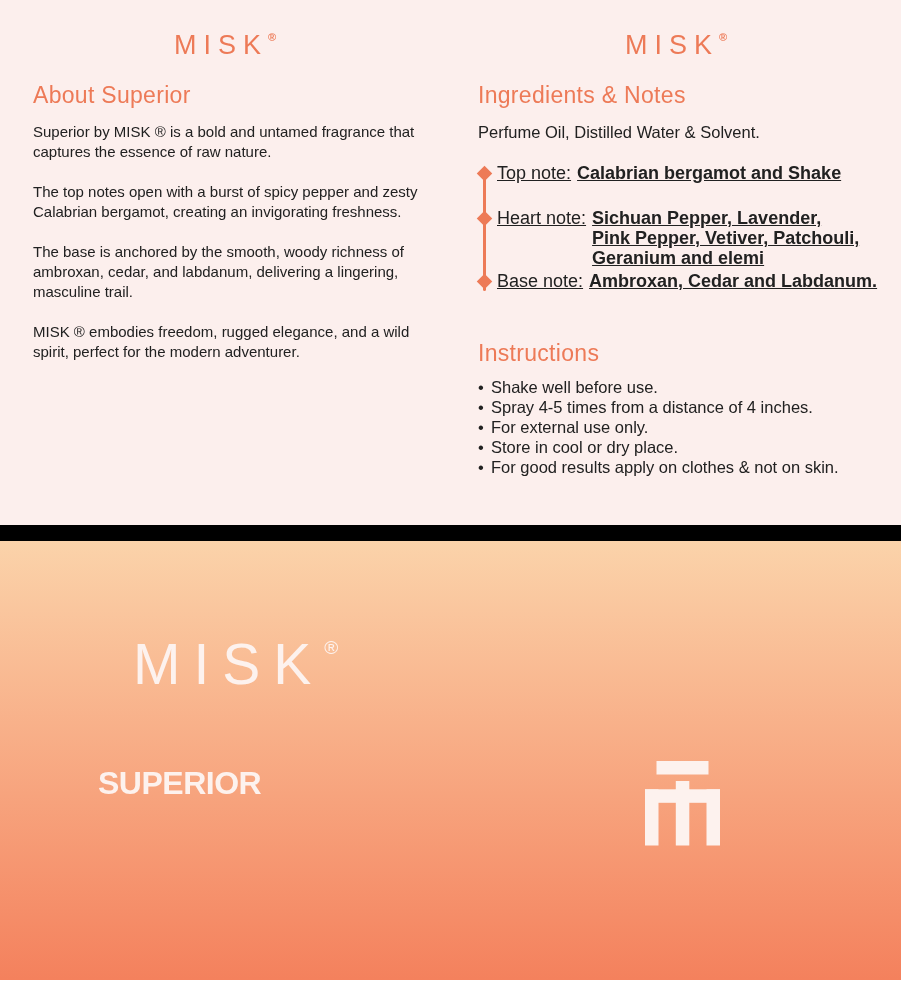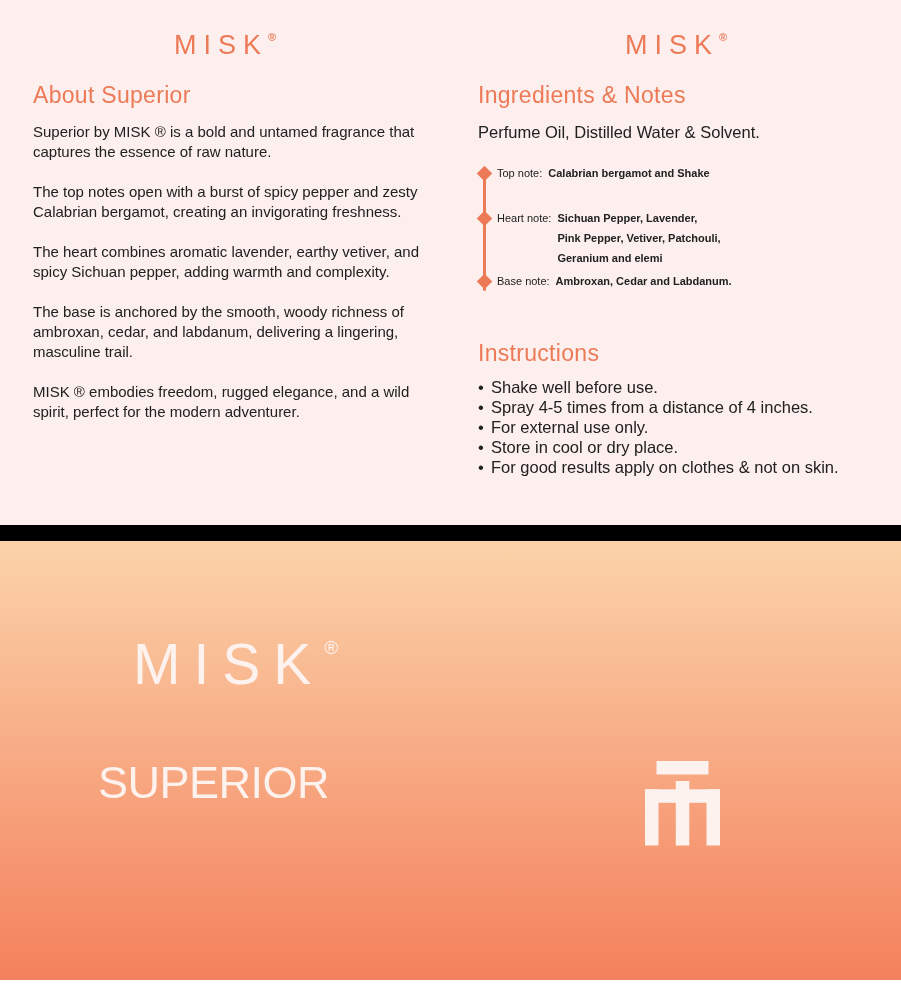--- a/index.html
+++ b/index.html
@@ -34,22 +34,22 @@
              line-height:20px;color:var(--text);}
   .body-copy p{margin:0 0 20px 0;}
 
   #ing-intro{position:absolute;left:478px;top:122px;width:400px;font-size:16.5px;
              line-height:20px;color:var(--text);}
 
   
   #notes{position:absolute;left:478px;top:163px;width:412px;}
   .timeline-line{position:absolute;left:5px;top:9px;width:3px;height:119px;
                  background:var(--accent);border-radius:2px;}
-  .note-row{position:absolute;left:0;display:flex;padding-left:19px;font-size:11px;
-            line-height:20px;color:var(--text);}
+  .note-row{position:absolute;left:0;display:flex;padding-left:19px;font-size:18px;
+            line-height:20px;color:var(--text);text-decoration:underline;}
   .note-row-0{top:0;}
   .note-row-1{top:45px;}
   .note-row-2{top:108px;}
   .note-diamond{position:absolute;left:0.5px;top:4.5px;width:11px;height:11px;
                 background:var(--accent);transform:rotate(45deg);}
   .note-label{white-space:nowrap;margin-right:6px;}
   .note-value{font-weight:700;white-space:pre-line;}
 
   
   #instr-list{position:absolute;left:478px;top:377px;list-style:none;font-size:16.5px;
@@ -59,41 +59,40 @@
 
   
   .black-bar{position:absolute;left:0;top:525px;width:901px;height:16px;background:var(--divider);}
 
   
   .bottom-section{position:absolute;left:0;top:541px;width:901px;height:443px;
                   background:linear-gradient(180deg,var(--gradient-top) 0%,var(--gradient-bottom) 100%);}
   #bottom-logo{position:absolute;left:133px;top:77px;font-size:57px;font-weight:400;
                letter-spacing:13px;color:var(--light-text);line-height:60px;}
   .reg-big{font-size:19px;letter-spacing:0;vertical-align:30px;font-weight:400;}
-  #product-name{position:absolute;left:98px;top:215px;font-size:45px;font-weight:400;
+  #product-name{position:absolute;left:98px;top:215px;font-size:32px;font-weight:700;
                 letter-spacing:-0.5px;color:var(--light-text);line-height:54px;}
   #brand-mark{position:absolute;left:645px;top:220px;width:75px;height:85px;}
 </style>
 </head>
 <body>
 
 <div class="page">
 
   <div class="top-section">
 
     <div class="brand-row brand-left"><span>MISK</span><sup class="reg-small">®</sup></div>
 
     <div class="brand-row brand-right"><span>MISK</span><sup class="reg-small">®</sup></div>
 
     <h2 class="section-heading" id="about-heading">About Superior</h2>
 
     <div class="body-copy" id="about-body">
       <p>Superior by MISK ® is a bold and untamed fragrance that captures the essence of raw nature.</p>
       <p>The top notes open with a burst of spicy pepper and zesty Calabrian bergamot, creating an invigorating freshness.</p>
-      <p>The heart combines aromatic lavender, earthy vetiver, and spicy Sichuan pepper, adding warmth and complexity.</p>
       <p>The base is anchored by the smooth, woody richness of ambroxan, cedar, and labdanum, delivering a lingering, masculine trail.</p>
       <p>MISK ® embodies freedom, rugged elegance, and a wild spirit, perfect for the modern adventurer.</p>
     </div>
 
     <h2 class="section-heading" id="ing-heading">Ingredients &amp; Notes</h2>
 
     <p id="ing-intro">Perfume Oil, Distilled Water &amp; Solvent.</p>
 
     <div id="notes">
       <div class="timeline-line"></div>

